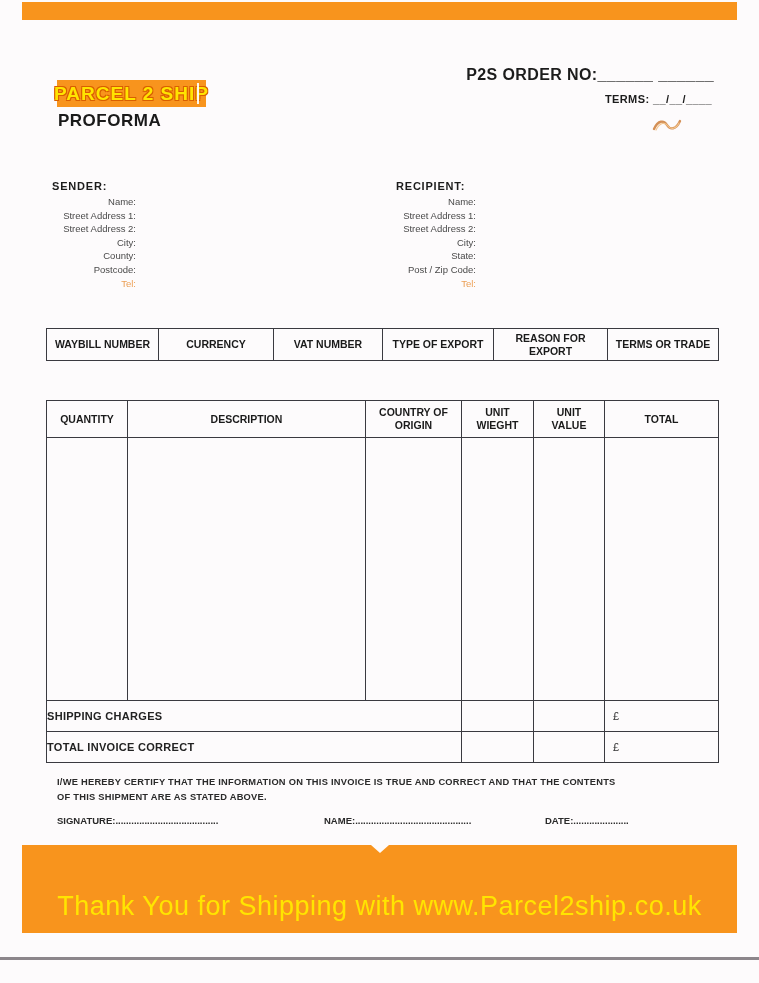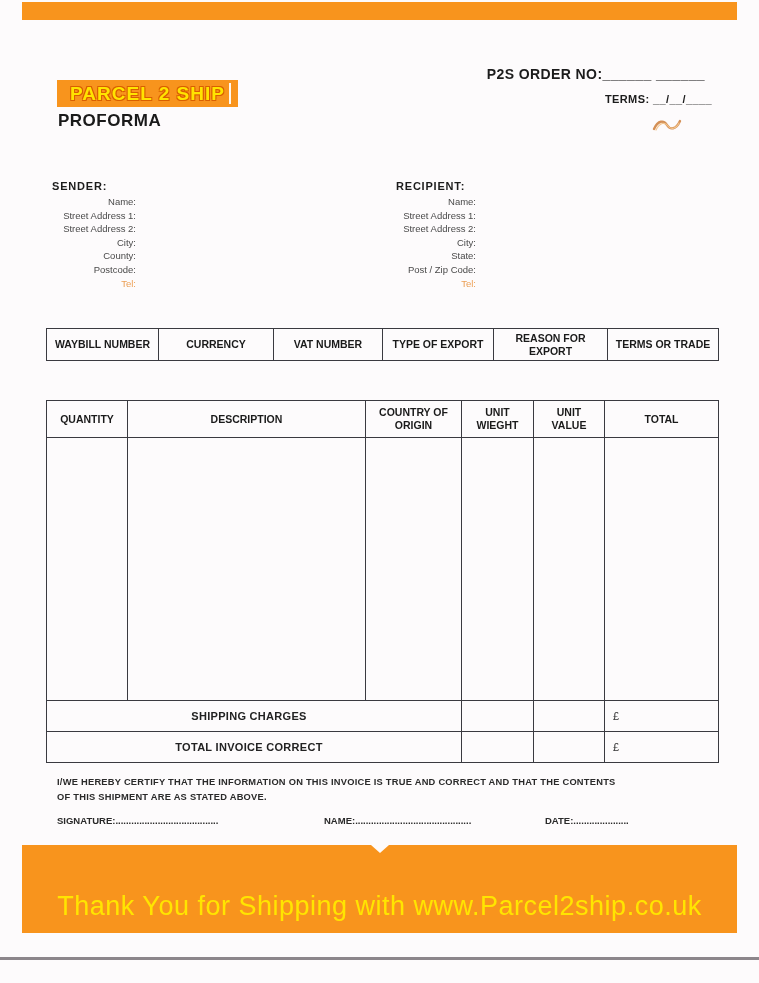--- a/index.html
+++ b/index.html
@@ -10,25 +10,25 @@
     --divider_gray:#8C868B;
     --border_dark:#3a3a40;
   }
   *{margin:0;padding:0;box-sizing:border-box;}
   html,body{background:#fff;}
   body{font-family:"Liberation Sans","DejaVu Sans",sans-serif;}
   .page{position:relative;width:759px;height:983px;background:#fdfbfc;overflow:hidden;}
 
   .top-bar{position:absolute;left:22px;top:2px;width:715px;height:18px;background:var(--orange);}
 
-  .order-line{position:absolute;top:66px;right:54px;font-size:14px;font-weight:bold;color:#1c1c1c;letter-spacing:.4px;}
+  .order-line{position:absolute;top:66px;right:45px;font-size:16px;font-weight:bold;color:#1c1c1c;letter-spacing:.4px;}
   .date-line{position:absolute;top:93px;right:47px;font-size:11px;font-weight:bold;color:#1c1c1c;letter-spacing:.4px;}
   .swirl{position:absolute;top:117px;left:651px;}
 
-  .logo-box{position:absolute;left:57px;top:80px;width:181px;height:27px;background:var(--orange);display:flex;align-items:center;justify-content:center;}
+  .logo-box{position:absolute;left:57px;top:80px;width:149px;height:27px;background:var(--orange);display:flex;align-items:center;justify-content:center;}
   .logo-box::after{content:"";position:absolute;right:7px;top:3px;bottom:3px;width:2px;background:#fff7ee;}
   .logo-text{font-size:19px;font-weight:bold;color:var(--logo_yellow);letter-spacing:1px;white-space:nowrap;text-shadow:1px 1px 0 #d95f00,-1px -1px 0 #d95f00,1px -1px 0 #d95f00,-1px 1px 0 #d95f00;}
   .doc-title{position:absolute;left:58px;top:111px;width:180px;font-size:17px;font-weight:bold;color:#1a1a1a;line-height:19px;letter-spacing:.5px;}
 
   .party{position:absolute;top:180px;}
   .party.sender{left:50px;}
   .party.recipient{left:390px;}
   .party-heading{font-size:11px;font-weight:bold;color:#1c1c1c;letter-spacing:.8px;margin-bottom:3px;}
   .party-labels{width:86px;text-align:right;font-size:9.5px;color:#4a4a4a;line-height:13.6px;}
   .party.sender .party-heading{margin-left:2px;}
@@ -42,21 +42,21 @@
 
   .details-table{position:absolute;left:46px;top:328px;width:672px;padding-left:20px;}
   .details-table th{height:32px;}
   .details-table td{height:30px;}
   .details-table td.small-note{font-size:7.5px;color:#555;letter-spacing:.2px;}
   .details-table td.spaced{letter-spacing:2px;}
 
   .items-table{position:absolute;left:46px;top:400px;width:672px;}
   .items-table th{height:37px;}
   .items-table td.body-cell{height:263px;}
-  .items-table td.sum-label{font-size:11px;font-weight:bold;text-align:center;padding-right:10px;letter-spacing:.3px;}
+  .items-table td.sum-label{font-size:11px;font-weight:bold;text-align:left;padding-right:10px;letter-spacing:.3px;}
   .items-table tr.sum-row td{height:31px;}
   .items-table td.pound{text-align:left;padding-left:8px;font-size:11px;color:#333;}
 
   .certify{position:absolute;left:57px;top:775px;width:650px;font-size:9.3px;font-weight:bold;color:#2a2a2a;line-height:14.5px;letter-spacing:.25px;}
   .sig-row{position:absolute;left:0;top:815px;width:759px;font-size:9.5px;font-weight:bold;color:#2a2a2a;}
   .sig-row .sig{position:absolute;left:57px;top:0;}
   .sig-row .name{position:absolute;left:324px;top:0;}
   .sig-row .date{position:absolute;left:545px;top:0;}
 
   .footer-band{position:absolute;left:22px;top:845px;width:715px;height:88px;background:var(--orange);}

